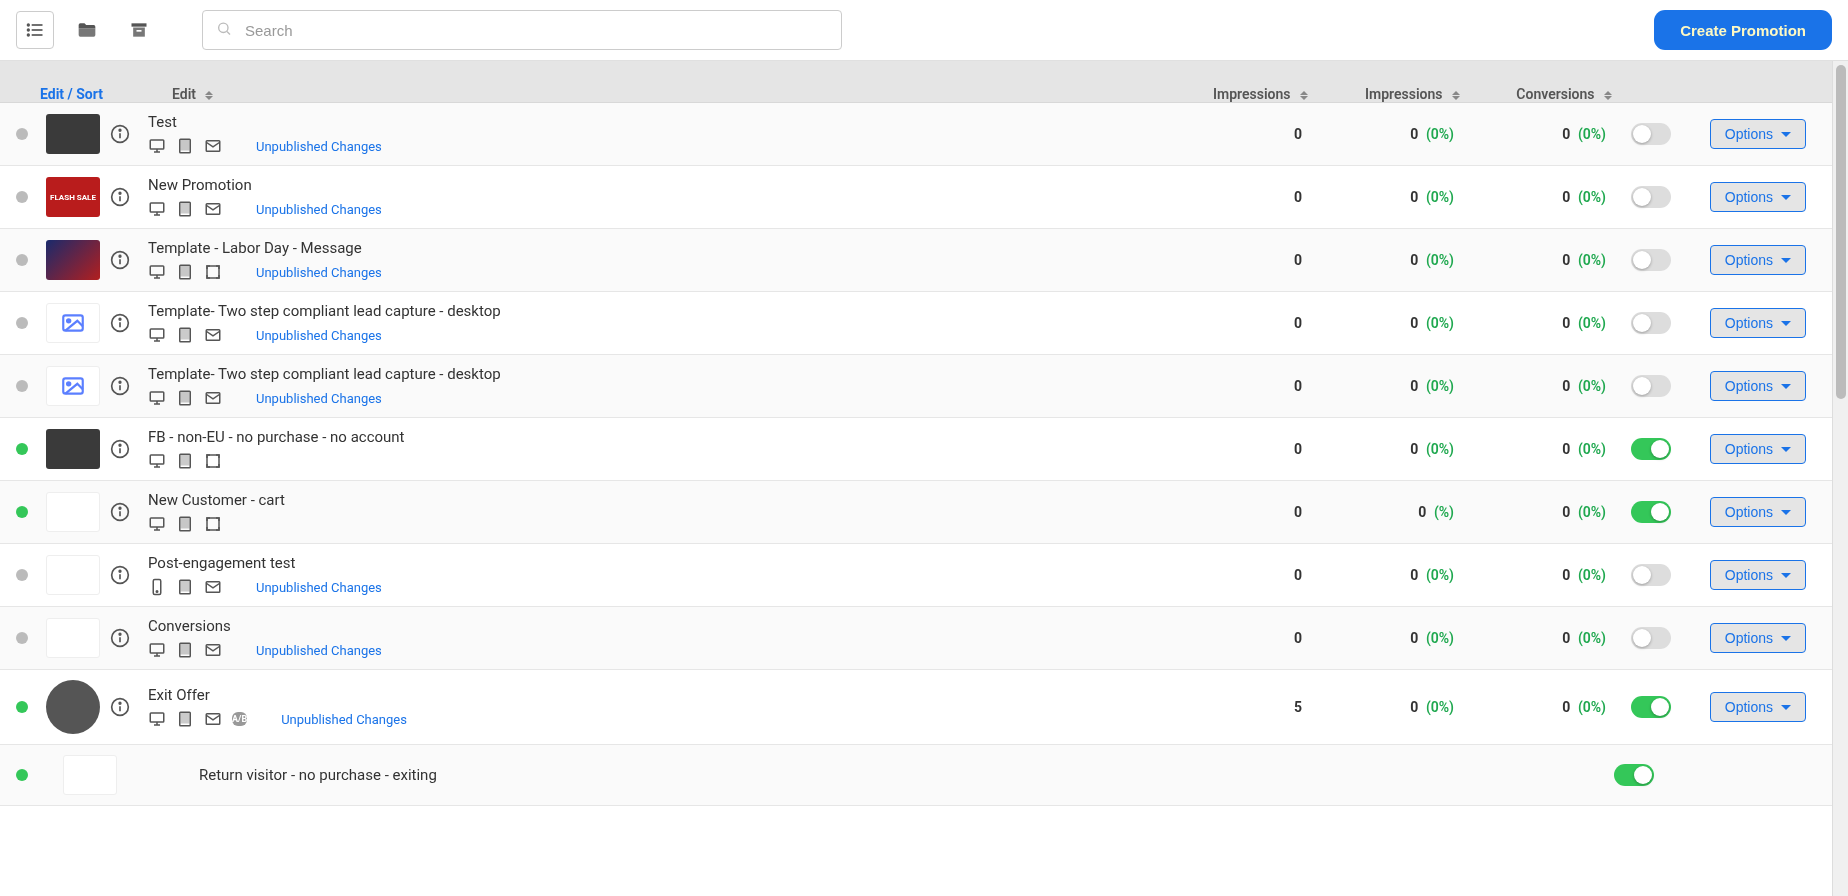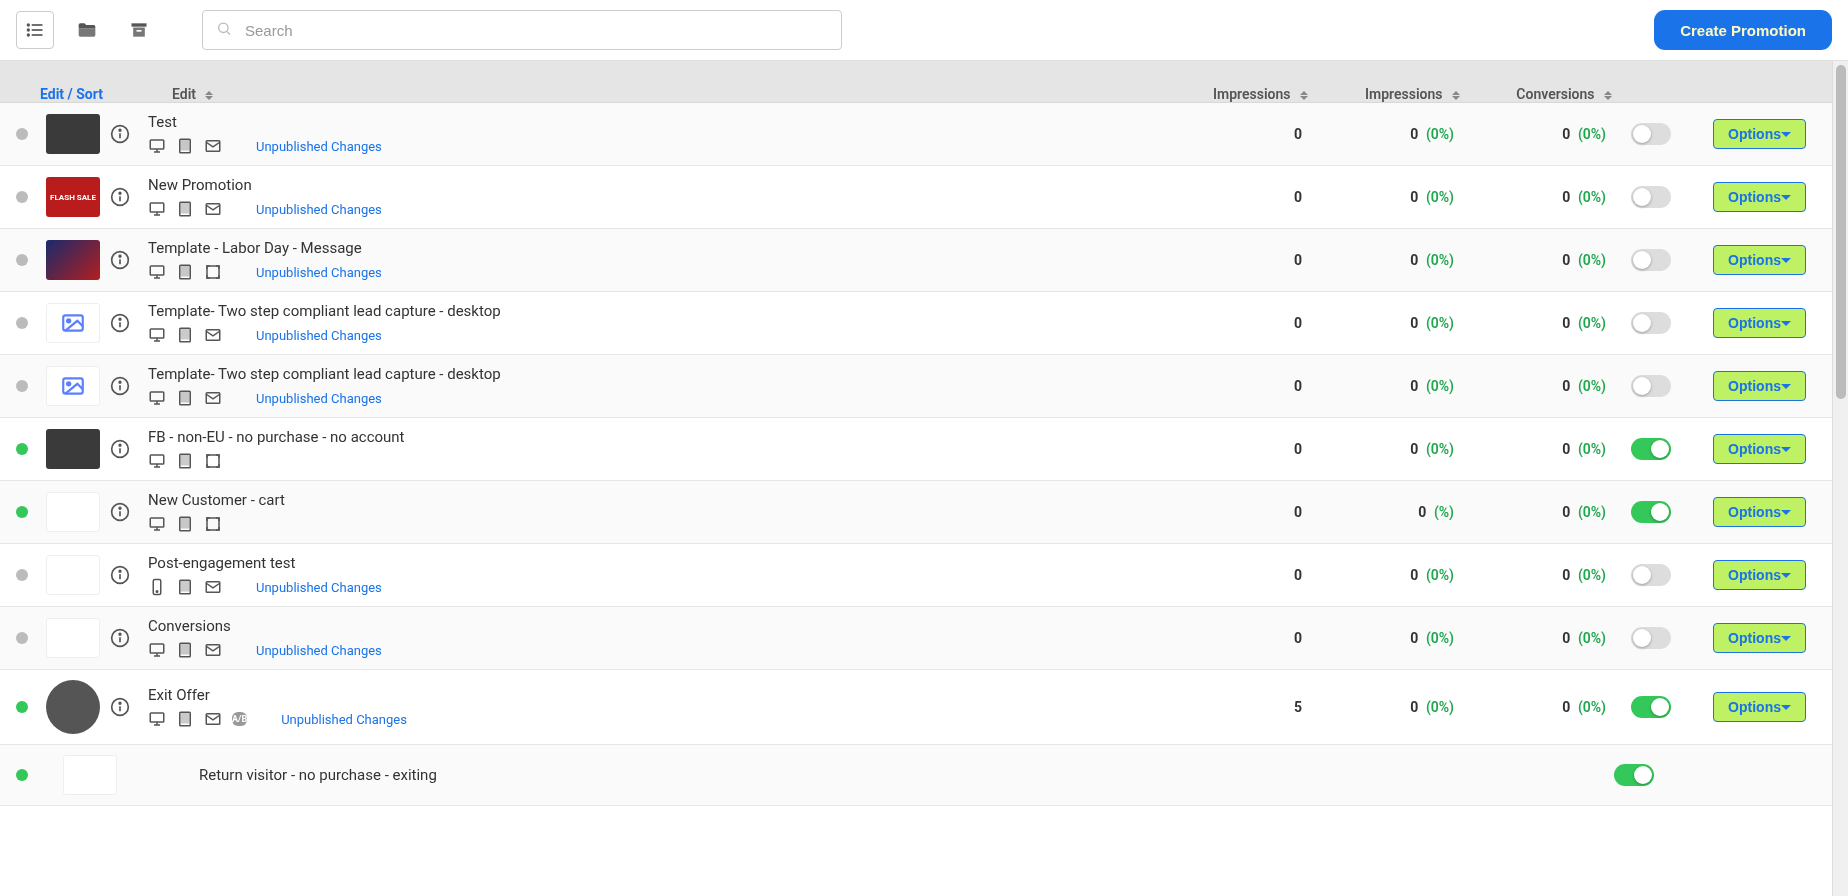--- a/index.html
+++ b/index.html
@@ -49,21 +49,21 @@
 .badges{display:flex;align-items:center;gap:10px}
 .device-icon{width:18px;height:18px;display:flex;align-items:center;justify-content:center;color:#555}
 .unpub{color:#1a73e8;font-size:13px;margin-left:24px}
 .ab-badge{background:#999;color:#fff;font-size:9px;font-weight:700;padding:2px 0;border-radius:6px}
 .num-val{font-weight:700;color:#333}
 .pct{color:#1fa84f;font-weight:600;margin-left:4px}
 .toggle{width:40px;height:22px;border-radius:11px;background:#ddd;position:relative;cursor:pointer;transition:background .2s}
 .toggle .knob{width:18px;height:18px;border-radius:50%;background:#fff;position:absolute;top:2px;left:2px;box-shadow:0 1px 3px rgba(0,0,0,.3);transition:left .2s}
 .toggle.on{background:#34c759}
 .toggle.on .knob{left:20px}
-.opt-btn{border:1px solid #1a73e8;color:#1a73e8;background:#bef264;border-radius:4px;padding:6px 14px;font-size:14px;font-weight:700;cursor:pointer;display:flex;align-items:center;}
+.opt-btn{border:1px solid #1a73e8;color:#1a73e8;background:#e5e5e5;border-radius:4px;padding:6px 14px;font-size:14px;font-weight:400;cursor:pointer;display:flex;align-items:center;gap:8px}
 .caret{width:0;height:0;border-left:5px solid transparent;border-right:5px solid transparent;border-top:5px solid #1a73e8}
 .scrollbar{width:16px;background:#f0f0f0;border-left:1px solid #ddd;position:relative}
 .scrollbar .track{position:absolute;top:4px;right:2px;width:10px;height:40%;background:#bbb;border-radius:5px}
 </style>
 </head>
 <body>
 
 <div class="app">
   <div class="toolbar">
     <div class="view-btns">

